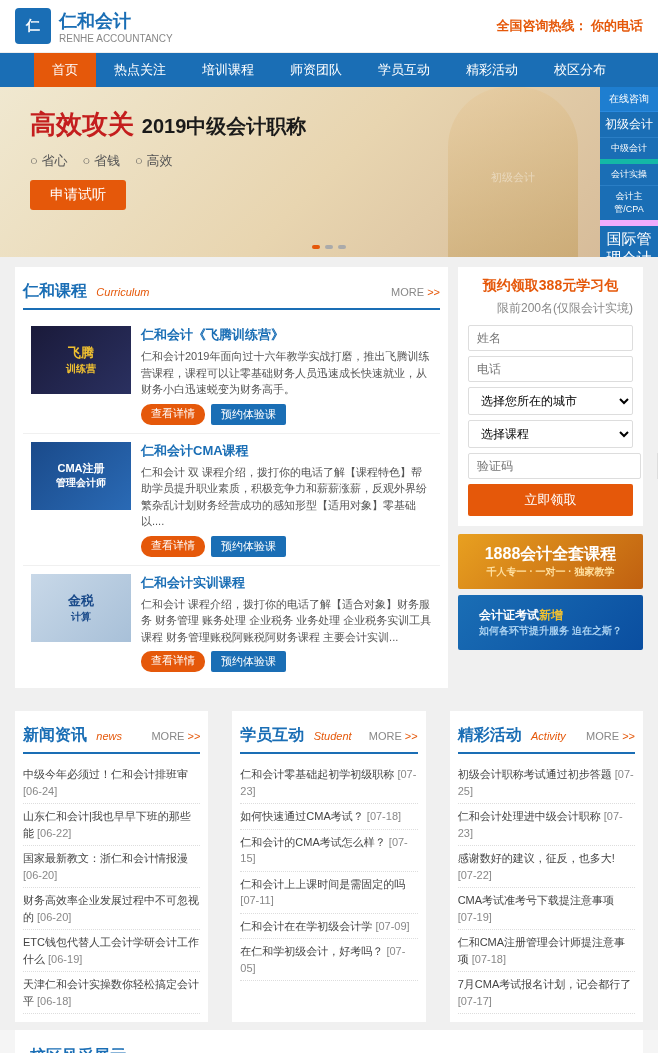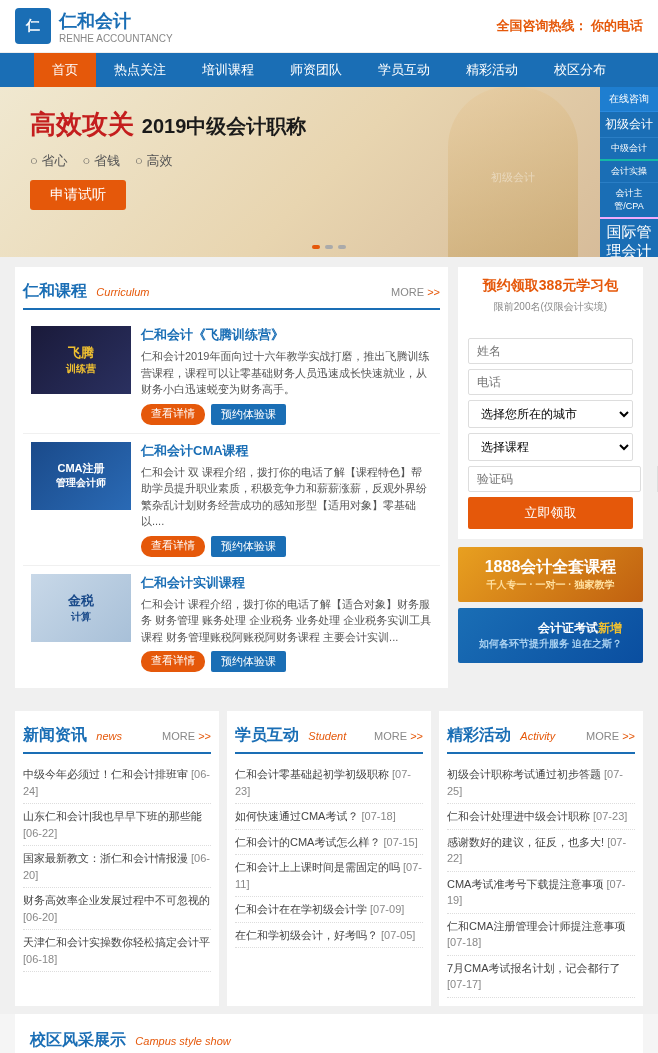--- a/index.html
+++ b/index.html
@@ -51,33 +51,33 @@
     .course-info { flex: 1; }
     .course-name { font-size: 13px; font-weight: bold; color: #1a6eb5; margin-bottom: 4px; }
     .course-desc { font-size: 11px; color: #555; line-height: 1.5; margin-bottom: 6px; }
     .course-btns { display: flex; gap: 6px; }
     .btn-detail { background: #e5580a; color: #fff; padding: 2px 10px; font-size: 11px; border-radius: 10px; cursor: pointer; }
     .btn-try { background: #1a6eb5; color: #fff; padding: 3px 10px; font-size: 11px; border-radius: 2px; cursor: pointer; }
     
     
     .right-form { background: #fff; padding: 10px; margin-bottom: 8px; }
     .form-title { text-align: center; color: #e5580a; font-size: 14px; font-weight: bold; margin-bottom: 5px; }
-    .form-subtitle { text-align: center; font-size: 10px; color: #888; margin-bottom: 24px; }
+    .form-subtitle { text-align: right; font-size: 12px; color: #888; margin-bottom: 8px; }
     .form-input { width: 100%; border: 1px solid #ddd; padding: 5px 8px; font-size: 12px; margin-bottom: 5px; border-radius: 2px; }
     .form-select { width: 100%; border: 1px solid #ddd; padding: 5px 8px; font-size: 12px; margin-bottom: 5px; border-radius: 2px; background: #fff; }
     .form-row { display: flex; gap: 16px; margin-bottom: 5px; }
     .form-row input { flex: 1; border: 1px solid #ddd; padding: 5px 8px; font-size: 12px; border-radius: 2px; }
     .captcha-box { display: flex; align-items: center; justify-content: center; background: #e8e8e8; width: 50px; font-size: 14px; color: #333; font-style: italic; border: 1px solid #ddd; }
     .btn-submit { width: 100%; background: #e5580a; color: #fff; border: none; padding: 7px; font-size: 13px; cursor: pointer; border-radius: 2px; }
     
     .ad-banner { width: 100%; height: 55px; background: linear-gradient(135deg, #e8a020, #c06010); display: flex; align-items: center; justify-content: center; color: #fff; font-size: 14px; font-weight: bold; margin-bottom: 6px; text-align: center; padding: 5px; border-radius: 2px; }
-    .ad-banner2 { width: 100%; height: 55px; background: linear-gradient(135deg, #1a6eb5, #0a4ea0); display: flex; align-items: center; justify-content: center; color: #fff; font-size: 12px; font-weight: bold; margin-bottom: 6px; text-align: right; padding: 5px; border-radius: 2px; }
-    
-    
-    .bottom-three { display: flex; gap: 8px; padding: 8px 15px; background: #f0f0f0; }
+    .ad-banner2 { width: 100%; height: 55px; background: linear-gradient(135deg, #1a6eb5, #0a4ea0); display: flex; align-items: center; justify-content: center; color: #fff; font-size: 12px; font-weight: bold; margin-bottom: 6px; text-align: left; padding: 5px; border-radius: 2px; }
+    
+    
+    .bottom-three { display: flex; gap: 24px; padding: 8px 15px; background: #f0f0f0; }
     .bottom-col { flex: 1; background: #fff; padding: 8px; }
     .news-item { padding: 4px 0; border-bottom: 1px dotted #ddd; font-size: 11px; color: #444; line-height: 1.5; }
     
     
     .campus-section { background: #fff; padding: 10px 15px; margin: 0 15px 8px; }
     
     .section-wrap { background: #fff; padding: 8px; margin-bottom: 5px; }
   </style>
 </head>
 <body>
@@ -126,23 +126,23 @@
   <div style="position:absolute;right:85px;top:10px;width:120px;height:160px;display:flex;align-items:center;justify-content:center;color:#fff;font-size:11px;opacity:0.4;">初级会计</div>
   <div class="banner-dots">
     <div class="banner-dot active"></div>
     <div class="banner-dot"></div>
     <div class="banner-dot"></div>
   </div>
 
   <div style="position:absolute;right:0;top:0;width:58px;background:#1a6eb5;z-index:10;">
     <div style="background:#1e7ed0;color:#fff;font-size:10px;text-align:center;padding:5px 2px;border-bottom:1px solid #2a8ae0;cursor:pointer;">在线咨询</div>
     <div style="background:#1a6eb5;color:#fff;font-size:12px;text-align:center;padding:4px 2px;border-bottom:1px solid #2a7ec5;cursor:pointer;">初级会计</div>
-    <div style="background:#1a6eb5;color:#fff;font-size:9px;text-align:center;padding:4px 2px;border-bottom:2px solid #14b8a6;cursor:pointer;">中级会计</div>
+    <div style="background:#1a6eb5;color:#fff;font-size:9px;text-align:center;padding:4px 2px;border-bottom:5px solid #14b8a6;cursor:pointer;">中级会计</div>
     <div style="background:#1a6eb5;color:#fff;font-size:9px;text-align:center;padding:4px 2px;border-bottom:1px solid #2a7ec5;cursor:pointer;">会计实操</div>
-    <div style="background:#1a6eb5;color:#fff;font-size:9px;text-align:center;padding:4px 2px;border-bottom:2px solid #f0abfc;cursor:pointer;">会计主管/CPA</div>
+    <div style="background:#1a6eb5;color:#fff;font-size:9px;text-align:center;padding:4px 2px;border-bottom:6px solid #f0abfc;cursor:pointer;">会计主管/CPA</div>
     <div style="background:#1a6eb5;color:#fff;font-size:15px;text-align:center;padding:4px 2px;border-bottom:1px solid #2a7ec5;cursor:pointer;">国际管理会计</div>
     <div style="background:#e5580a;color:#fff;font-size:9px;text-align:center;padding:5px 2px;cursor:pointer;">400-601-6868</div>
   </div>
 </div>
 
 <div class="main-wrap">
 
   <div class="main-left">
 
     <div class="section-wrap">
@@ -249,20 +249,21 @@
       <div>
         <span class="section-title">新闻资讯</span>
         <span class="section-title-sub">news</span>
       </div>
       <span class="section-more">MORE</span>
     </div>
     <div class="news-item">中级今年必须过！仁和会计排班审 <span style="color:#888;">[06-24]</span></div>
     <div class="news-item">山东仁和会计|我也早早下班的那些能 <span style="color:#888;">[06-22]</span></div>
     <div class="news-item">国家最新教文：浙仁和会计情报漫 <span style="color:#888;">[06-20]</span></div>
     <div class="news-item">财务高效率企业发展过程中不可忽视的 <span style="color:#888;">[06-20]</span></div>
+    <div class="news-item">ETC钱包代替人工会计学研会计工作什么 <span style="color:#888;">[06-19]</span></div>
     <div class="news-item">天津仁和会计实操数你轻松搞定会计平 <span style="color:#888;">[06-18]</span></div>
   </div>
 
   <div class="bottom-col">
     <div class="section-header">
       <div>
         <span class="section-title">学员互动</span>
         <span class="section-title-sub">Student</span>
       </div>
       <span class="section-more">MORE</span>

